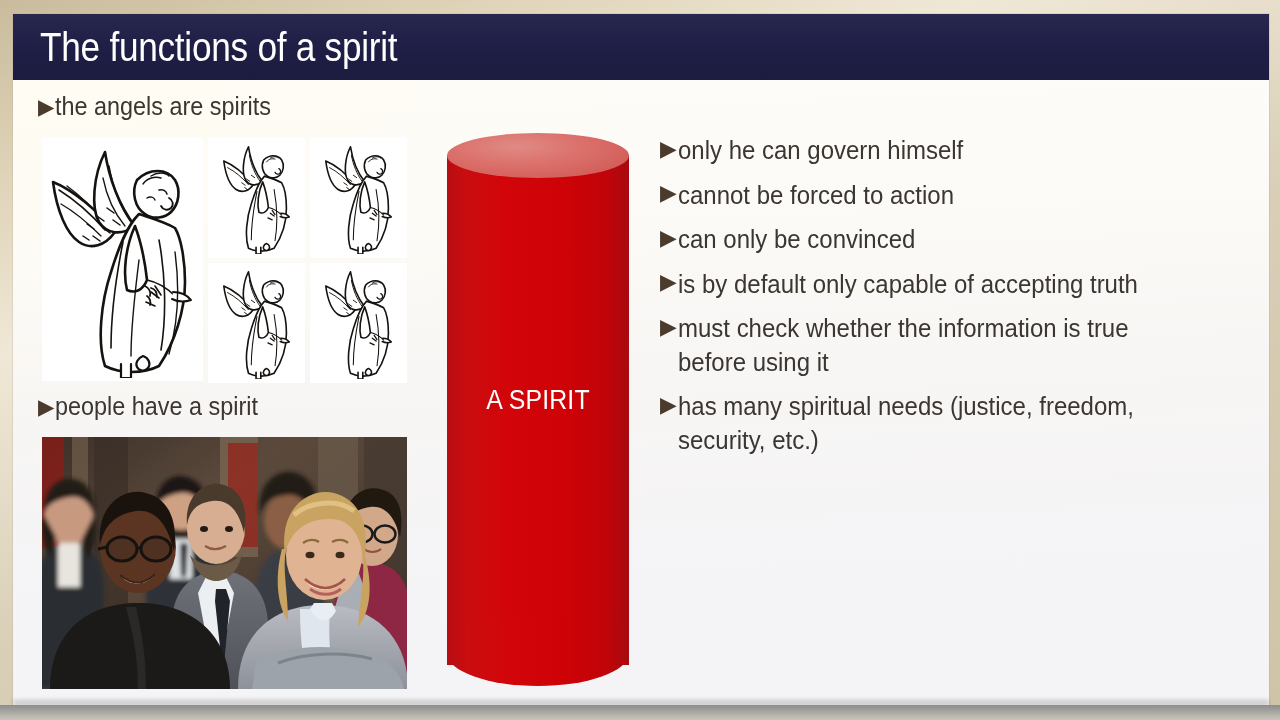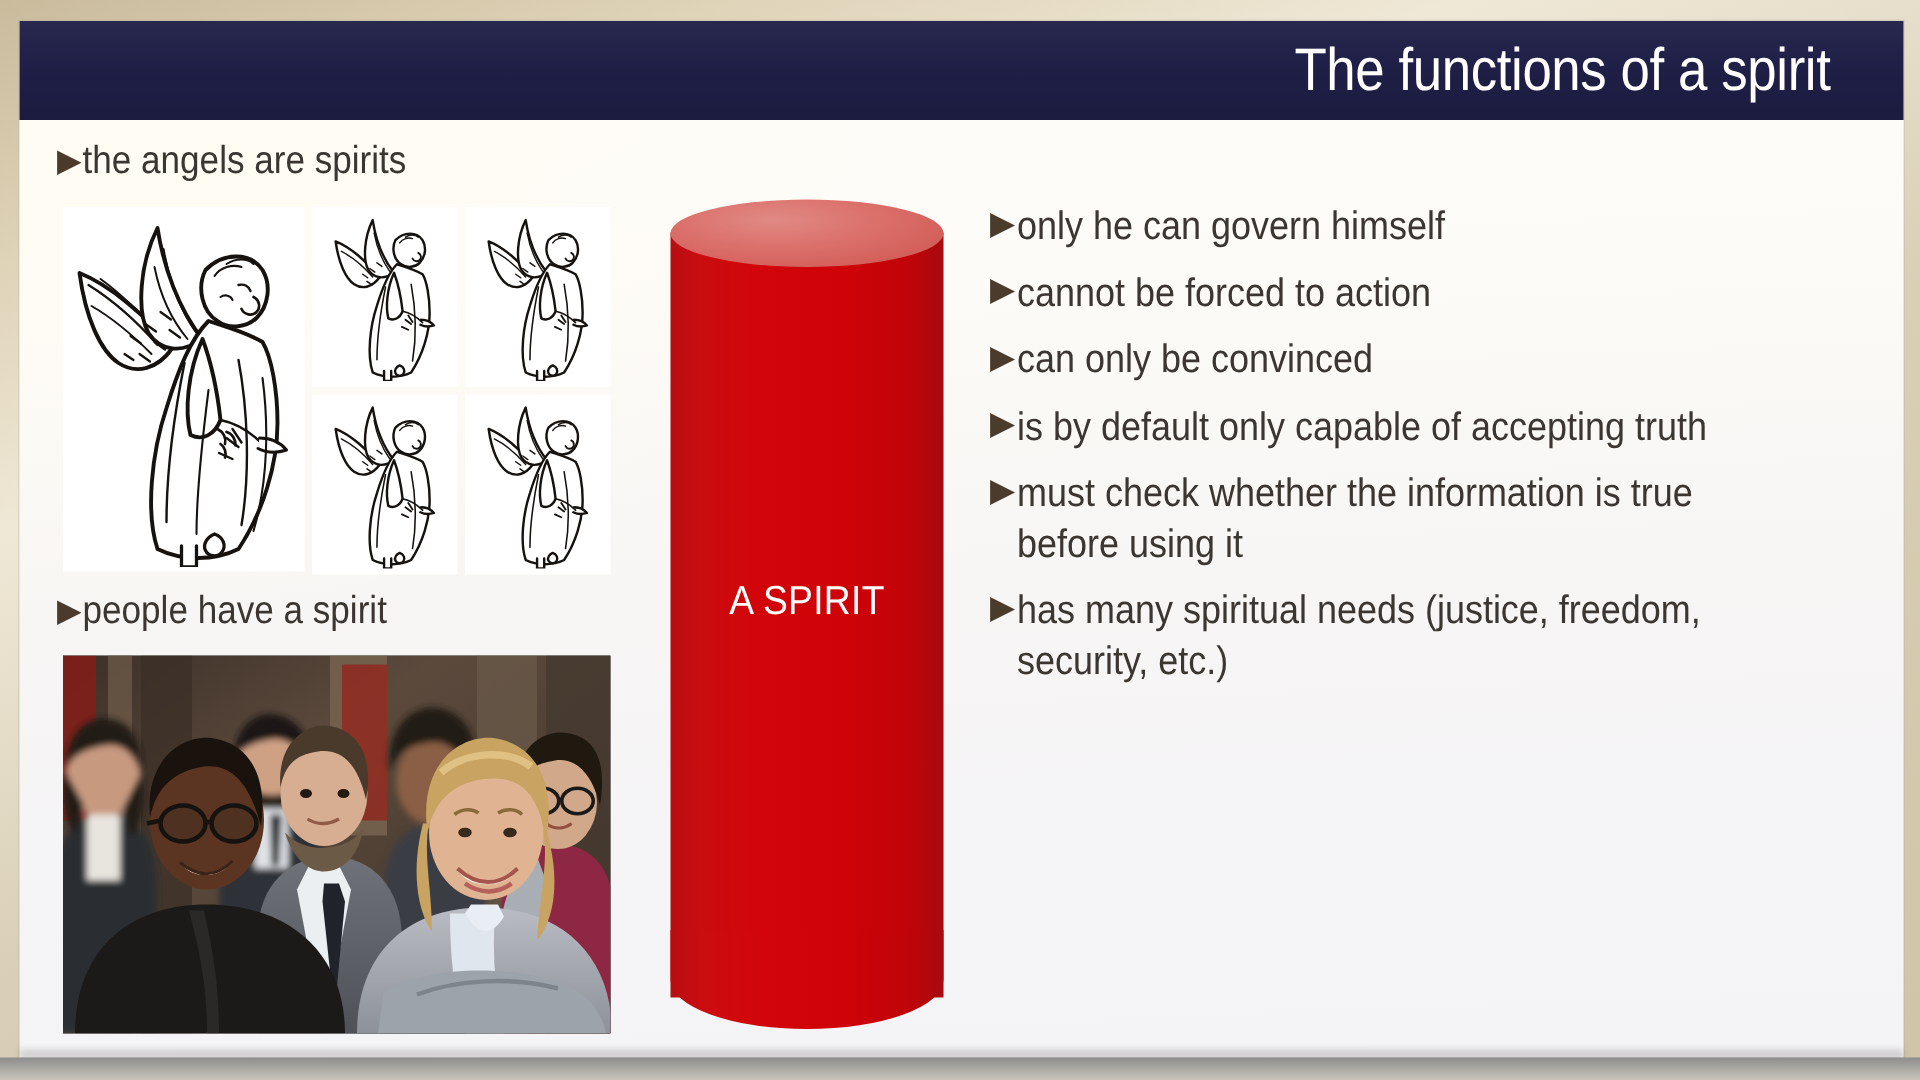--- a/index.html
+++ b/index.html
@@ -72,21 +72,20 @@
     position: absolute;
     left: 13px;
     top: 14px;
     width: 1256px;
     height: 66px;
     background: #1f1f47;
     display: flex;
     align-items: center;
     box-sizing: border-box;
     padding-left: 27px;
-    justify-content: flex-end;
   }
   #title-bar-sheen {
     position: absolute;
     left: 0; top: 0; right: 0; bottom: 0;
     background: linear-gradient(180deg, rgba(255,255,255,0.045) 0%, rgba(255,255,255,0.0) 45%, rgba(0,0,0,0.10) 100%);
     pointer-events: none;
   }
   #slide-title {
     position: relative;
     color: #ffffff;

